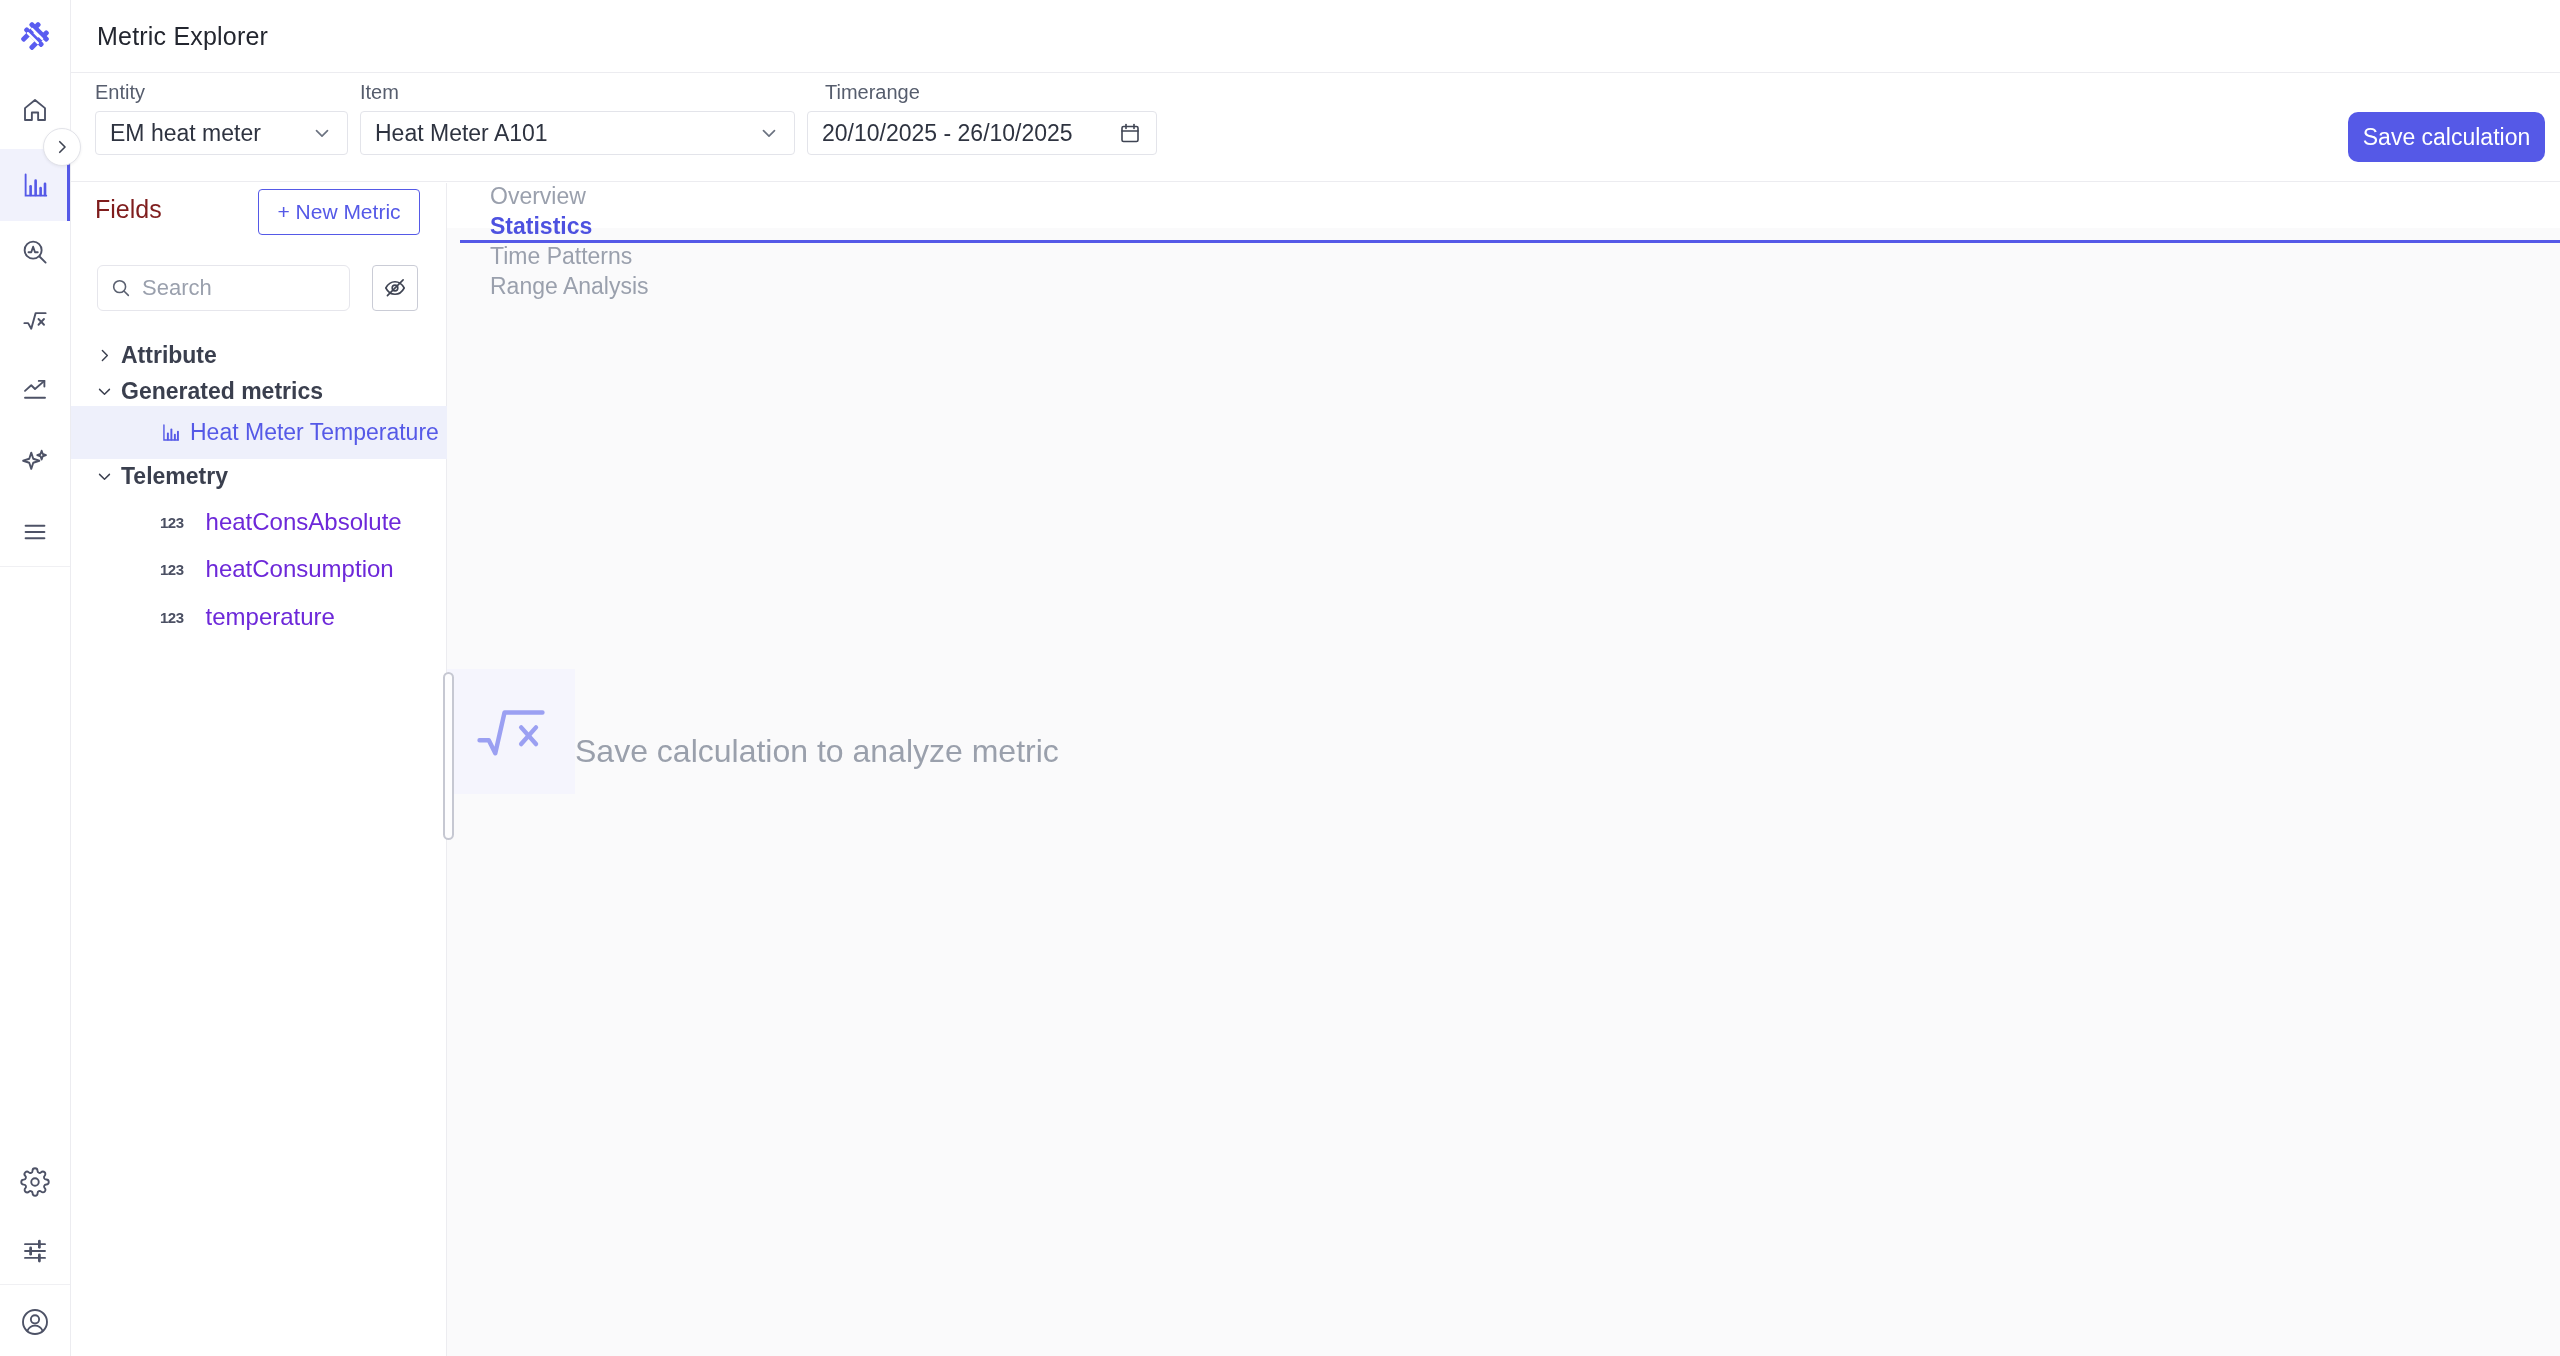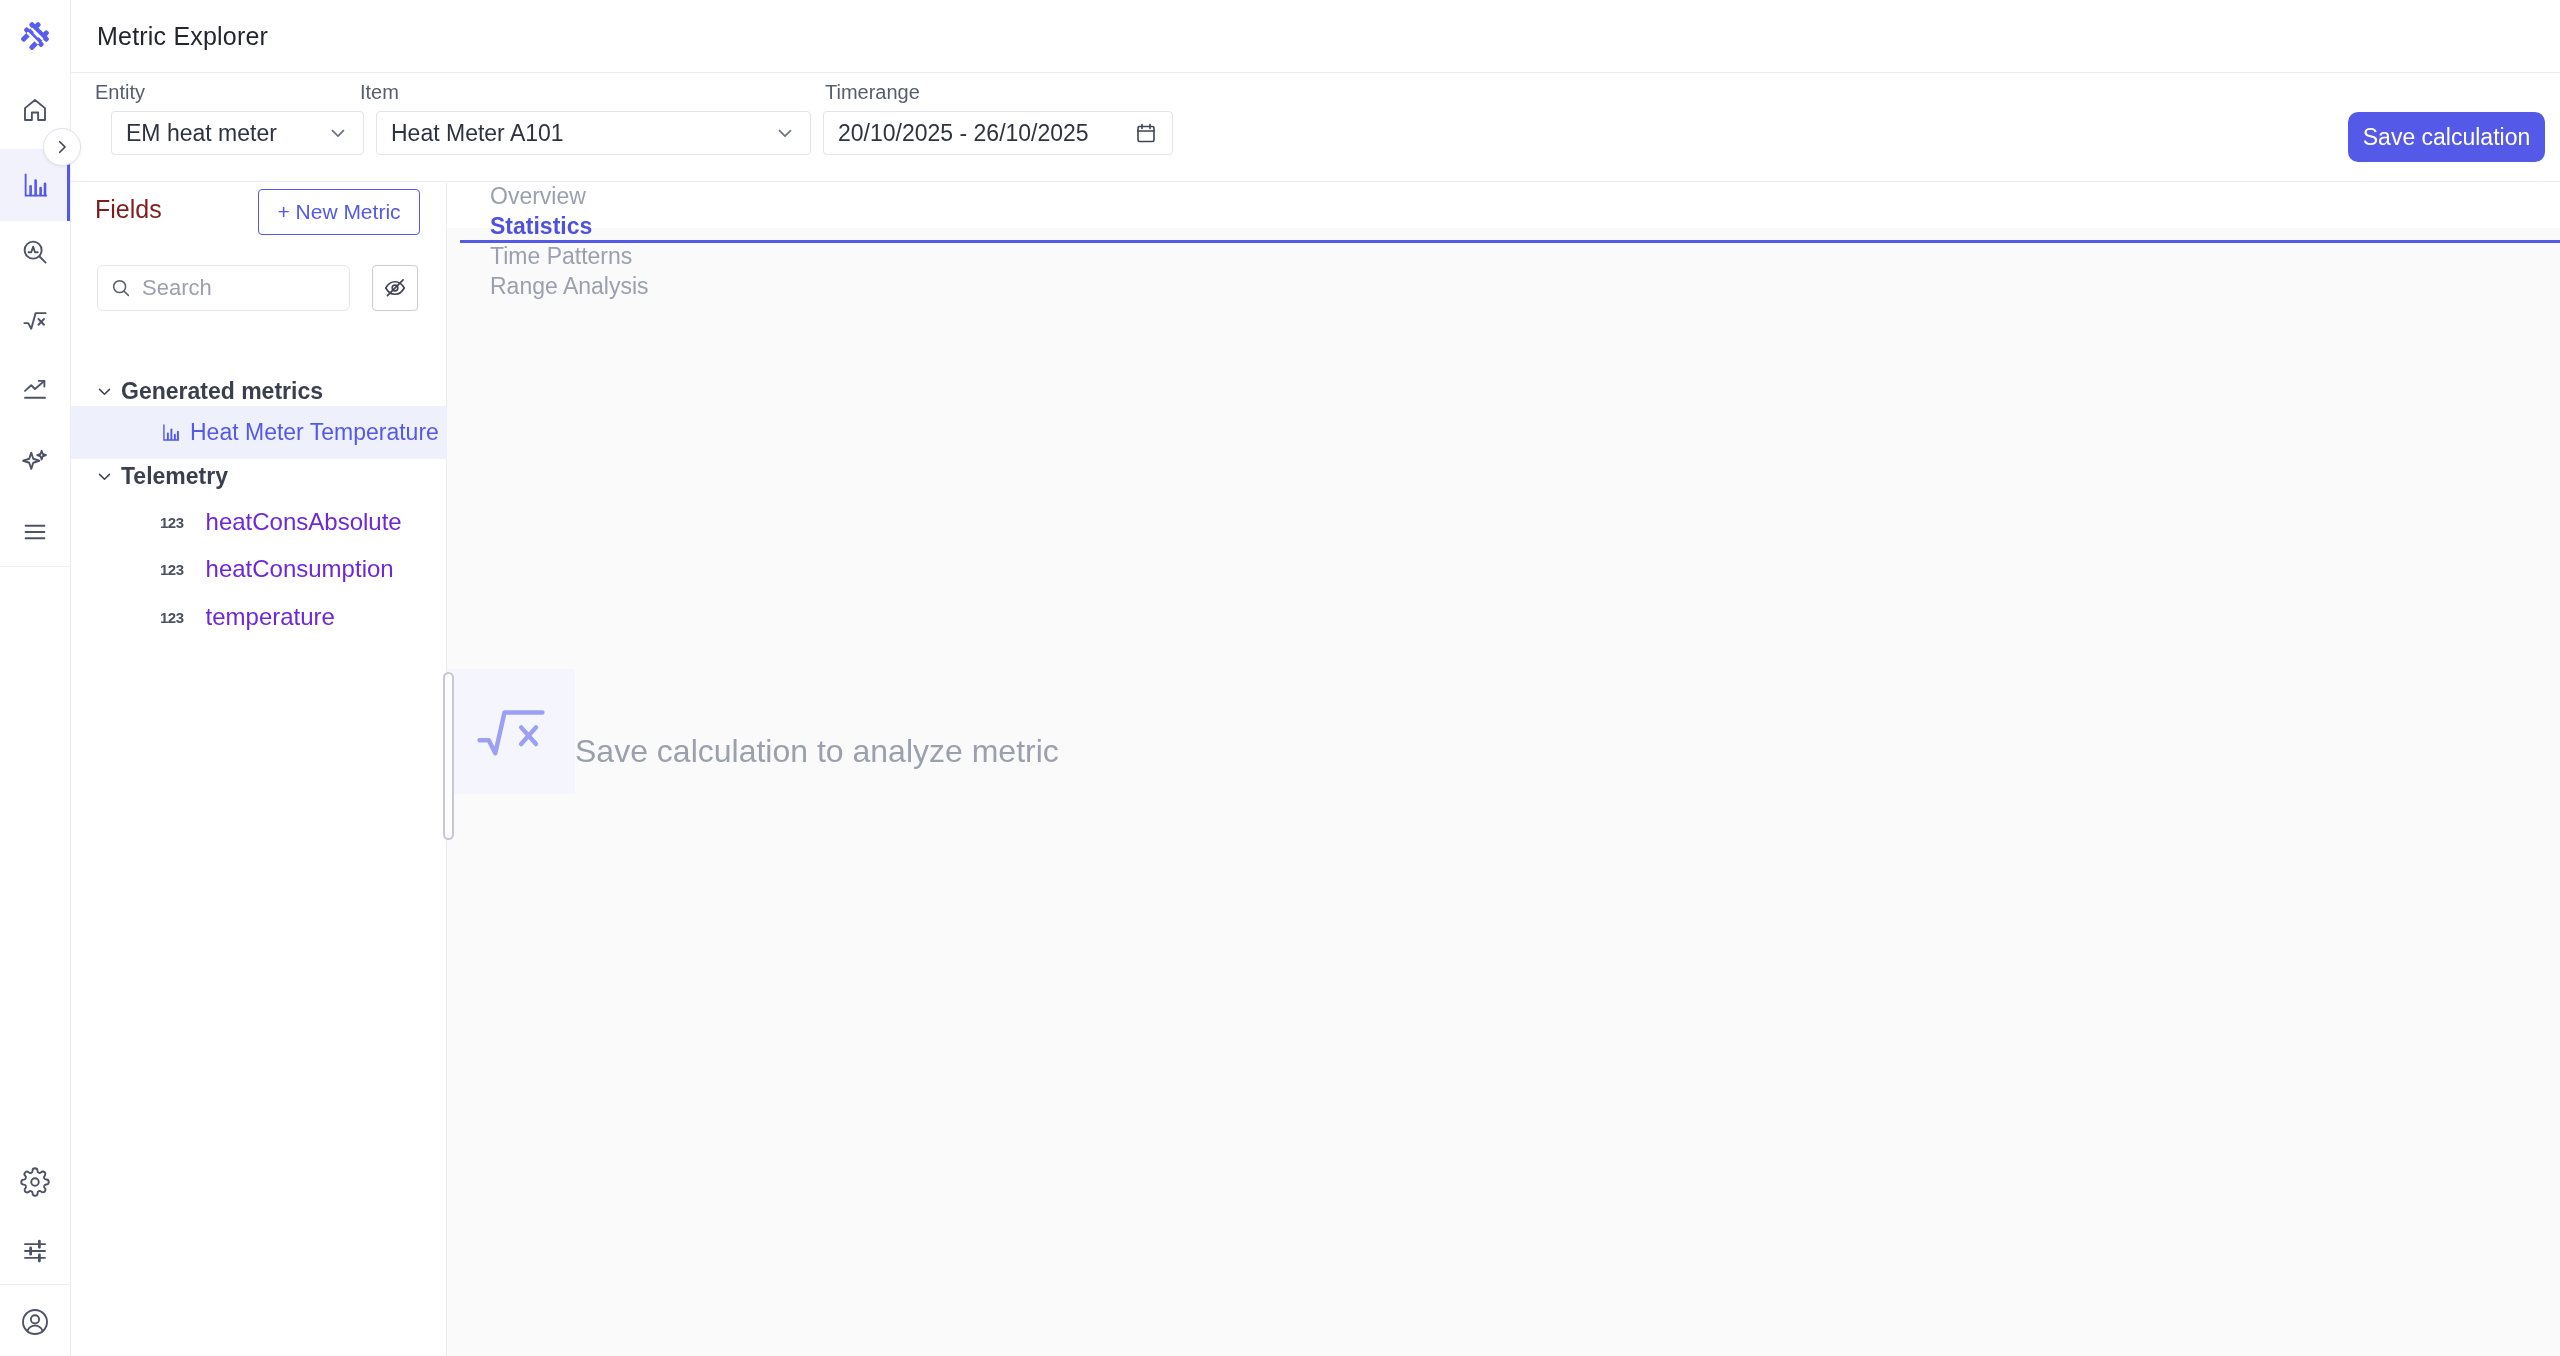--- a/index.html
+++ b/index.html
@@ -28,21 +28,21 @@
   .topbar { position:absolute; left:71px; top:0; width:2489px; height:72px; background:#fff;
             display:flex; align-items:center; padding-left:26px; }
   .topbar h1 { font-size:25px; font-weight:500; color:#23262f; letter-spacing:.2px; }
   .header-line { position:absolute; left:0; top:72px; width:2560px; height:1px; background:#ececf0; }
 
   
   .filterbar { position:absolute; left:71px; top:73px; width:2489px; height:109px; background:#fff;
                border-bottom:1px solid #ececf0; }
   .f-label { position:absolute; top:8px; font-size:20px; color:#565d6d; }
   .f-box { position:absolute; top:38px; height:44px; background:#fff; border:1px solid #e3e4ea;
-           border-radius:4px; display:flex; align-items:center; padding:0 14px; cursor:pointer;margin-left:16px; }
+           border-radius:4px; display:flex; align-items:center; padding:0 14px; cursor:pointer; }
   .f-box .val { font-size:23px; color:#2e3340; flex:1 1 auto; white-space:nowrap; }
   .f-box .chev { color:#6b7280; margin-left:12px; display:flex; }
   .save-btn { position:absolute; top:39px; left:2277px; width:197px; height:50px; background:#5559e7;
               color:#fff; border:none; border-radius:10px; font-size:23px; font-weight:500;
               font-family:inherit; cursor:pointer; }
 
   
   .fields-panel { position:absolute; left:71px; top:183px; width:376px; height:1173px; background:#fff;
                   border-right:1px solid #ececf0; }
   .fields-title { position:absolute; left:24px; top:12px; font-size:25px; font-weight:500; color:#7f1d1d; }
@@ -260,20 +260,28 @@
     <input type="text" placeholder="Search" style="">
   </div>
   <button class="eye-btn">
     <svg width="26" height="26" viewBox="0 0 24 24" fill="none" stroke="currentColor" stroke-width="1.5" stroke-linecap="round" stroke-linejoin="round">
       <path d="M3.5 12 C5.6 8.1 8.6 6.2 12 6.2 C15.4 6.2 18.4 8.1 20.5 12 C18.4 15.9 15.4 17.8 12 17.8 C8.6 17.8 5.6 15.9 3.5 12 Z"></path>
       <circle cx="12" cy="12" r="2.6"></circle>
       <line x1="5" y1="19" x2="19.5" y2="4.5"></line>
     </svg>
   </button>
 
+  <div class="tree-row" style="top:152px">
+    <span class="twisty">
+      <svg width="17" height="17" viewBox="0 0 24 24" fill="none" stroke="currentColor" stroke-width="2" stroke-linecap="round" stroke-linejoin="round">
+          <polyline points="9,5 16,12 9,19"></polyline>
+        </svg>
+    </span>
+    <span class="tree-header-label">Attribute</span>
+  </div>
 
   <div class="tree-row" style="top:188px">
     <span class="twisty">
       <svg width="17" height="17" viewBox="0 0 24 24" fill="none" stroke="currentColor" stroke-width="2" stroke-linecap="round" stroke-linejoin="round">
           <polyline points="5,9 12,16 19,9"></polyline>
         </svg>
     </span>
     <span class="tree-header-label">Generated metrics</span>
   </div>
 

